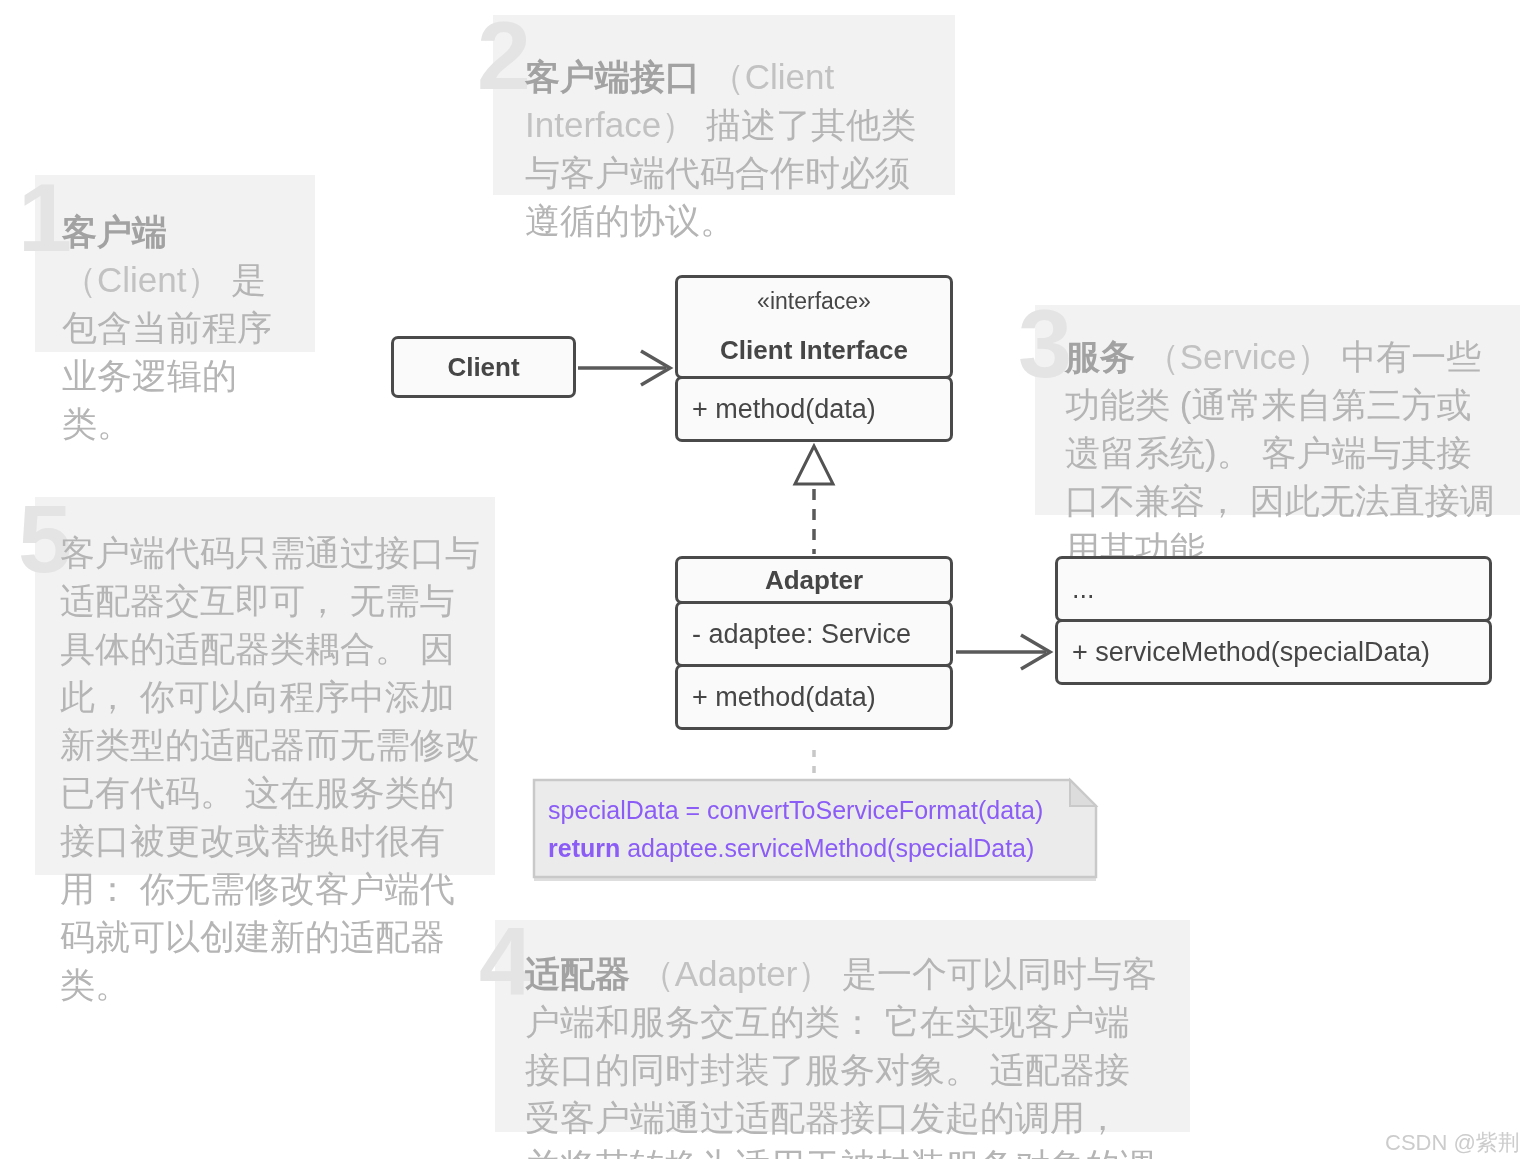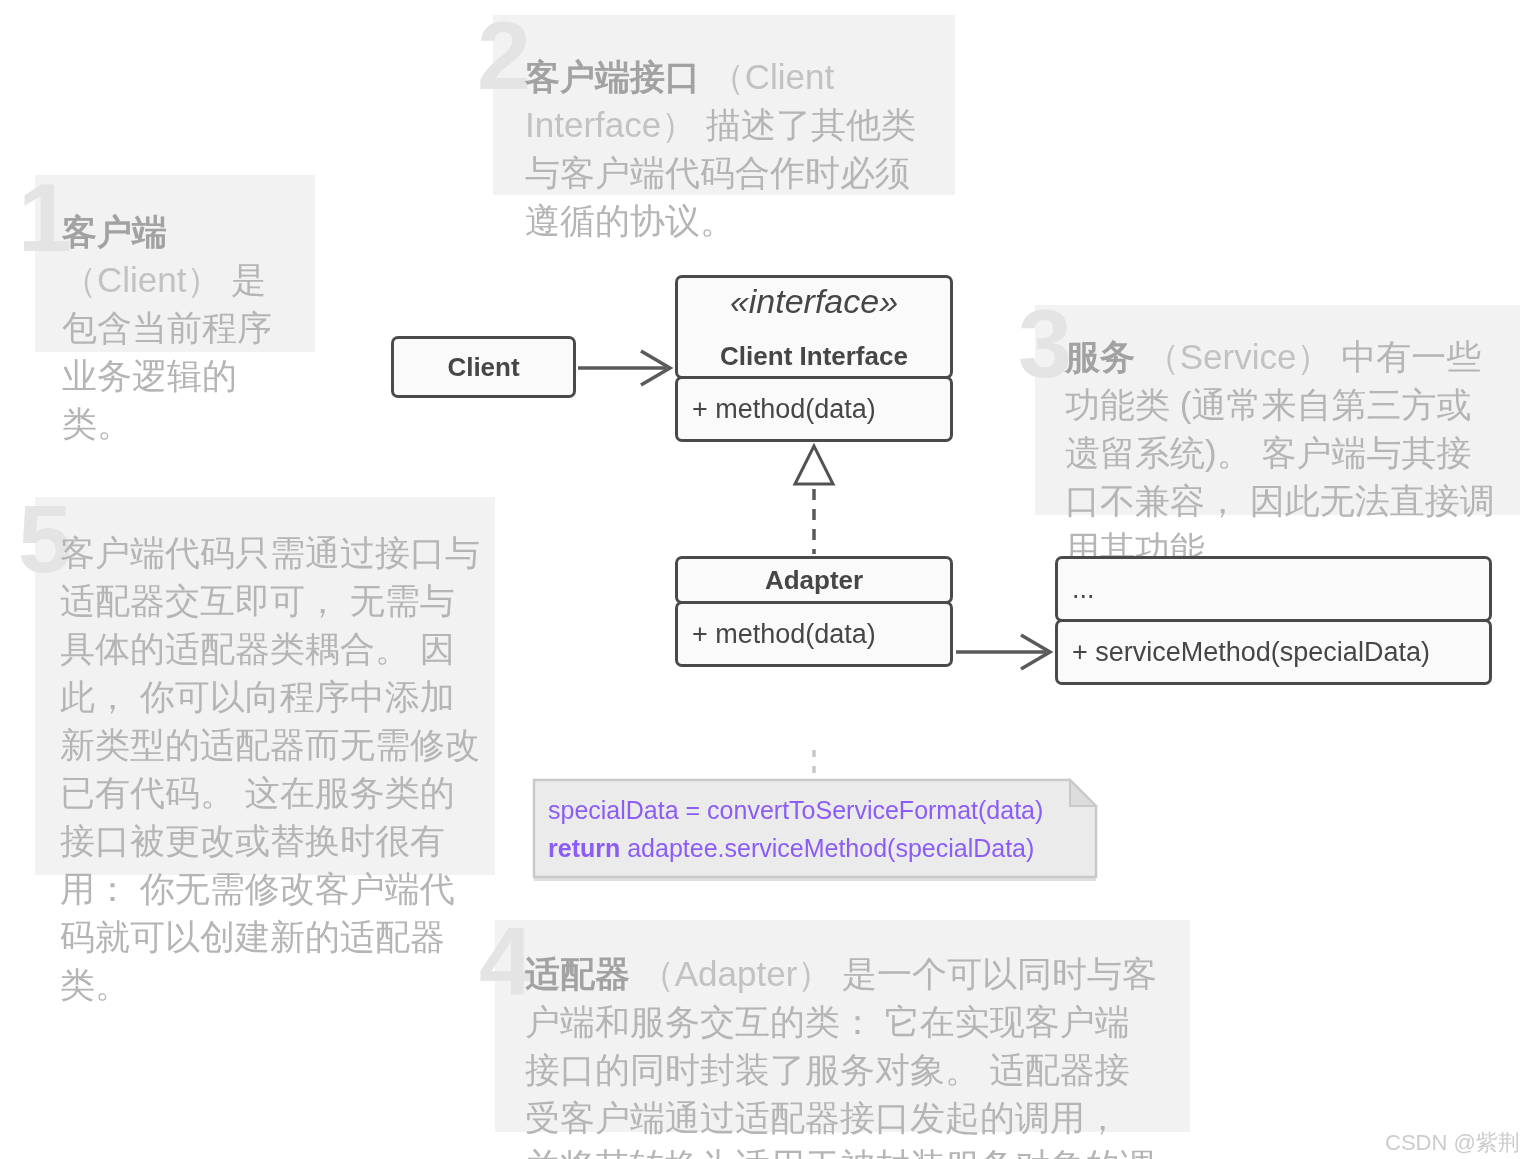--- a/index.html
+++ b/index.html
@@ -43,21 +43,21 @@
   .comp{
     box-sizing:border-box;position:relative;
     background:#fafafa;border:3px solid #4a4a4a;border-radius:7px;
     margin-top:-3px;display:flex;align-items:center;
     color:#464646;font-size:27px;
   }
   .comp:first-child{margin-top:0;}
   .comp.center{justify-content:center;flex-direction:column;}
   .comp.left{padding-left:14px;}
   .comp .title{font-weight:bold;font-size:26px;}
-  .comp .stereotype{font-size:34px;margin-bottom:20px;font-style:italic;}
+  .comp .stereotype{font-size:23px;margin-bottom:20px;}
   #cls-client{left:375px;top:336px;width:201px;}
   #cls-client .comp{height:62px;margin-left:16px;}
   #cls-interface{left:675px;top:275px;width:278px;}
   #cls-interface .comp-head{height:104px;}
   #cls-interface .comp-method{height:66px;}
   #cls-adapter{left:675px;top:556px;width:278px;}
   #cls-service{left:1055px;top:556px;width:437px;}
   .row-title{height:48px;}
   .row-member{height:66px;}
   
@@ -146,20 +146,23 @@
     <div class="comp left comp-method">
       <span>+ method(data)</span>
     </div>
   </div>
 
   <div class="uml" id="cls-adapter">
     <div class="comp center row-title">
       <span class="title">Adapter</span>
     </div>
     <div class="comp left row-member">
+      <span>- adaptee: Service</span>
+    </div>
+    <div class="comp left row-member">
       <span>+ method(data)</span>
     </div>
   </div>
 
   <div class="uml" id="cls-service">
     <div class="comp left row-member">
       <span>...</span>
     </div>
     <div class="comp left row-member">
       <span>+ serviceMethod(specialData)</span>

